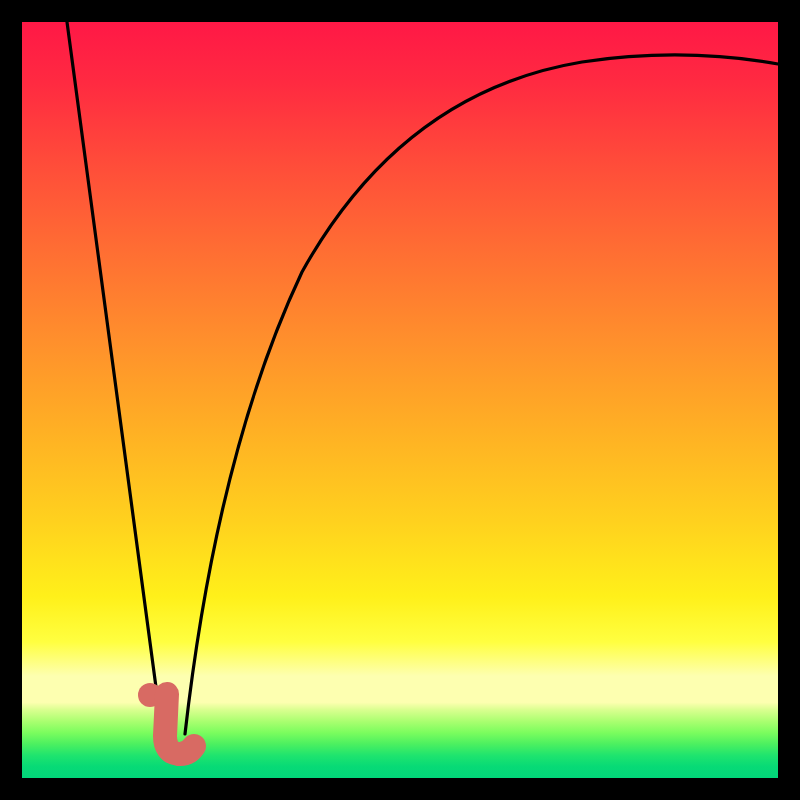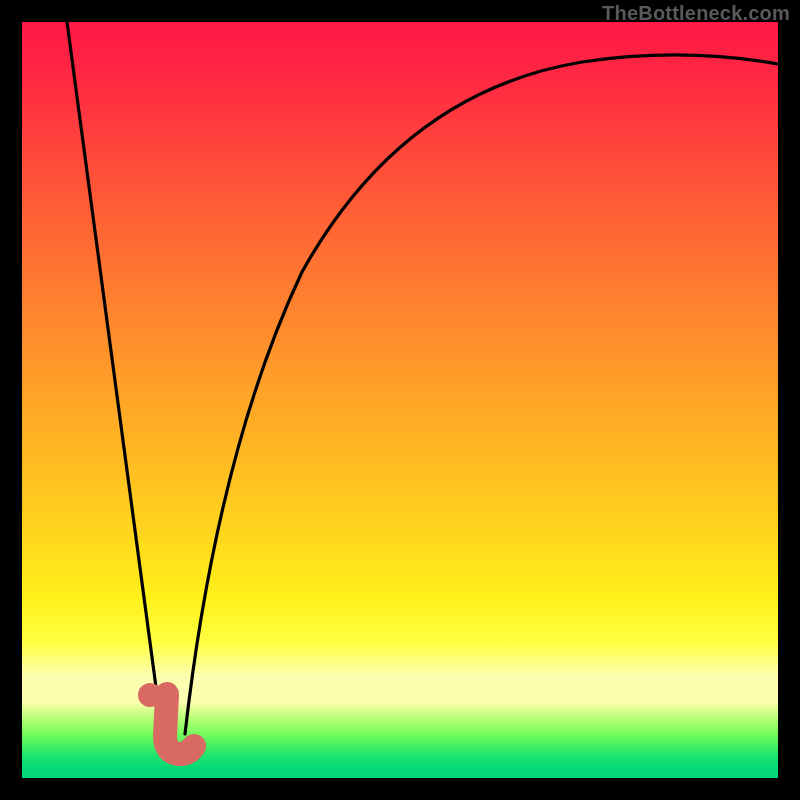--- a/index.html
+++ b/index.html
@@ -64,21 +64,20 @@
     width: 756px;
     height: 756px;
     overflow: visible;
   }
 </style>
 </head>
 <body>
 
 <div class="frame">
   <div class="plot"></div>
-  <div class="attribution">TheBottleneck.com</div>
 
   <svg class="curves" viewBox="0 0 756 756">
 
     <path d="M 45 0
              L 140 710" stroke="#000" stroke-width="3.2" fill="none" stroke-linecap="round"></path>
 
     <path d="M 163 712
              Q 195 430 280 250
              Q 380 70 560 40
              Q 660 25 756 42" stroke="#000" stroke-width="3.2" fill="none" stroke-linecap="round"></path>

